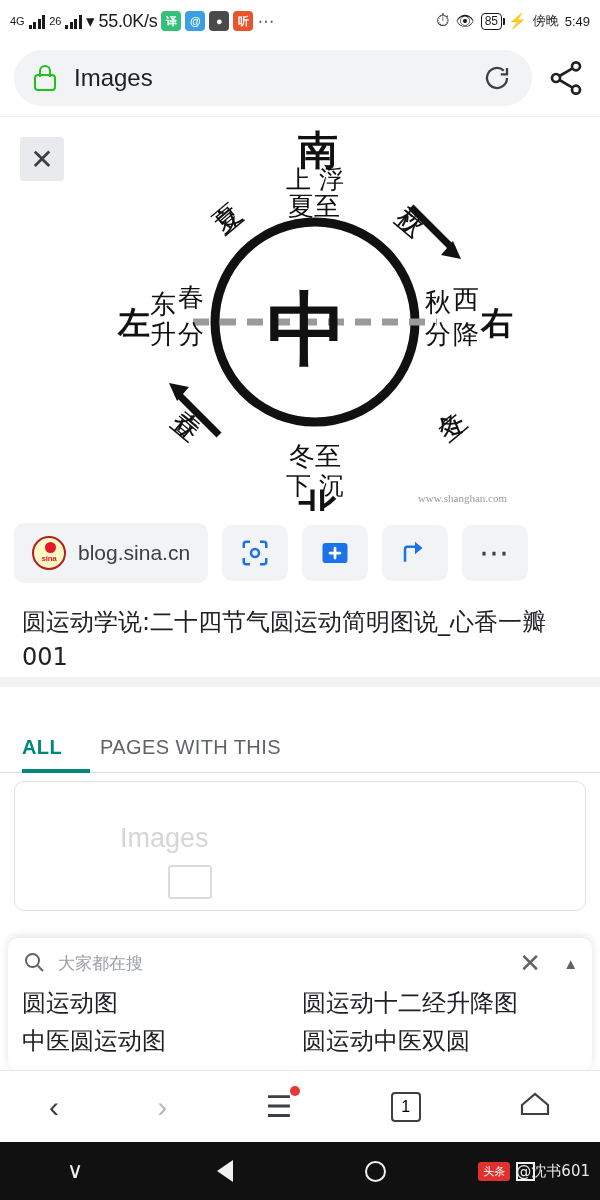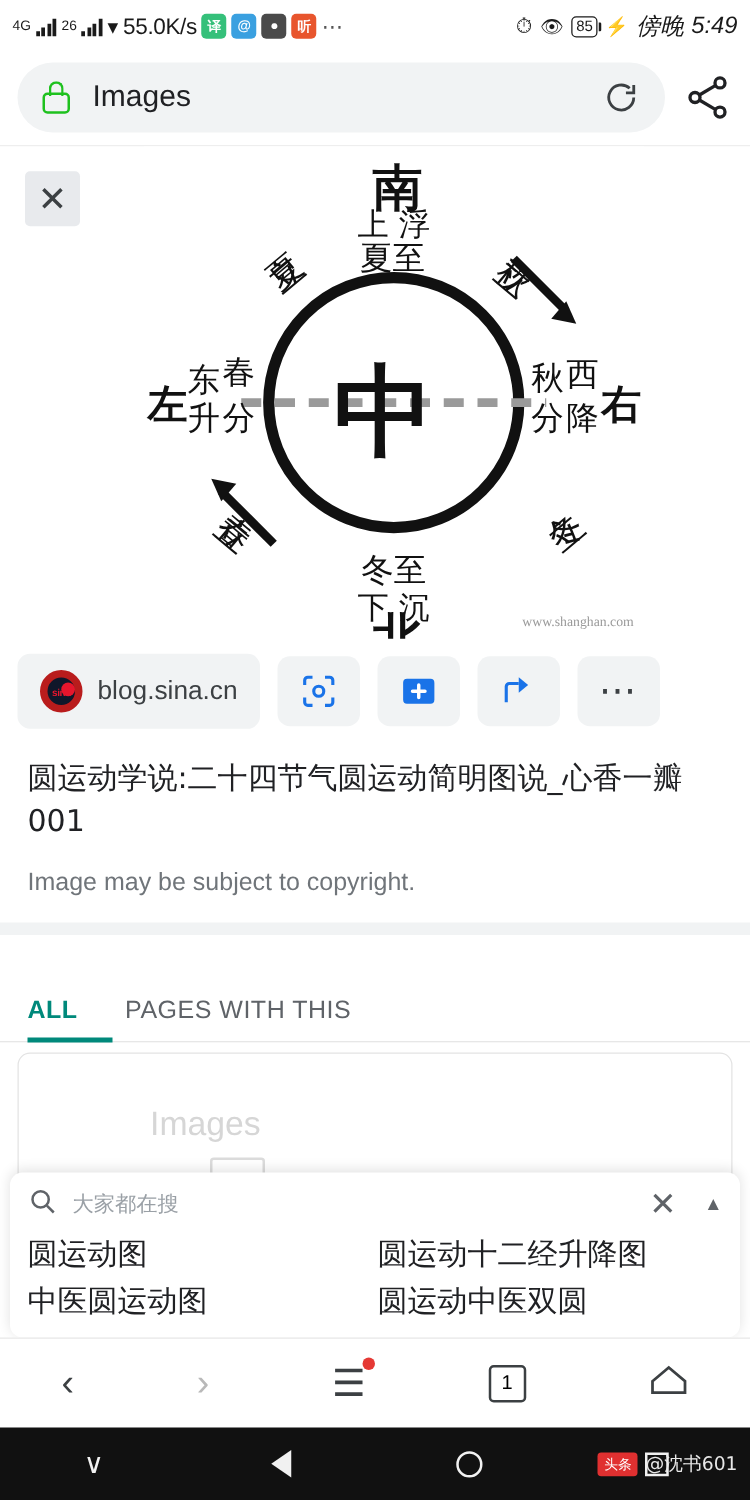--- a/index.html
+++ b/index.html
@@ -35,21 +35,21 @@
   }
   .battery {
     border: 1.6px solid #1a1a1a; border-radius: 4px; padding: 0 3px;
     font-size: 12px; height: 17px; display: inline-flex; align-items: center;
     position: relative;
   }
   .battery::after {
     content:""; position:absolute; right:-4px; top:4px; width:2.5px; height:7px;
     background:#1a1a1a; border-radius: 0 1px 1px 0;
   }
-  .clock { font-size: 19px; font-style: italic; }
+  .clock { font-size: 13px; }
 
   
   .urlbar-wrap { padding: 8px 14px 10px 14px; display: flex; align-items: center; gap: 14px; }
   .urlbar {
     flex: 1; height: 56px; background: #f1f3f4; border-radius: 28px;
     display: flex; align-items: center; padding: 0 20px; gap: 18px;
   }
   .lock-icon {
     width: 22px; height: 26px; position: relative; flex: none;
   }
@@ -92,23 +92,23 @@
   .source-row {
     display: flex; align-items: center; gap: 14px;
     padding: 12px 14px; background: #fff;
   }
   .source-chip {
     display: flex; align-items: center; gap: 12px;
     background: #f1f3f4; border-radius: 10px; padding: 13px 18px;
     flex: none;
   }
   .sina-logo {
-    width: 34px; height: 34px; border-radius: 50%; background: #0f172a;
+    width: 34px; height: 34px; border-radius: 50%; background: #fef9c3;
     display:flex; align-items:center; justify-content:center;
-    border: 6px solid #b91c1c; position: relative; text-align: right;
+    border: 2px solid #b91c1c; position: relative; text-align: right;
   }
   .sina-logo .eye { width: 11px; height: 11px; background:#e6162d; border-radius:50%; position:absolute; top:4px; left:11px;}
   .sina-logo .txt { position:absolute; bottom:5px; font-size:8px; color:#e6162d; font-weight:bold; letter-spacing:-0.3px;}
   .source-name { font-size: 21px; color: #3c4043; }
   .act-btn {
     width: 66px; height: 56px; background: #f1f3f4; border-radius: 10px;
     display: flex; align-items: center; justify-content: center; flex: none;
   }
   .dots { font-size: 30px; color: #3c4043; letter-spacing: 2px; line-height: 1; }
 
@@ -324,21 +324,20 @@
         <path d="M4 19V9a2 2 0 0 1 2-2h6"></path>
           <path d="M12 3l6 5-6 5V3z" fill="#1a73e8" stroke="none"></path>
       </svg>
     </div>
     <div class="act-btn">
       <span class="dots">⋯</span>
     </div>
   </div>
 
   <div class="caption">圆运动学说:二十四节气圆运动简明图说_心香一瓣001</div>
-  <div class="copyright">Image may be subject to copyright.</div>
   <div class="sep"></div>
 
   <div class="tabs">
     <span class="tab active">ALL</span>
     <span class="tab">PAGES WITH THIS</span>
     <span class="tab-underline"></span>
   </div>
 
   <div class="results">
     <div class="ghost-card"></div>

